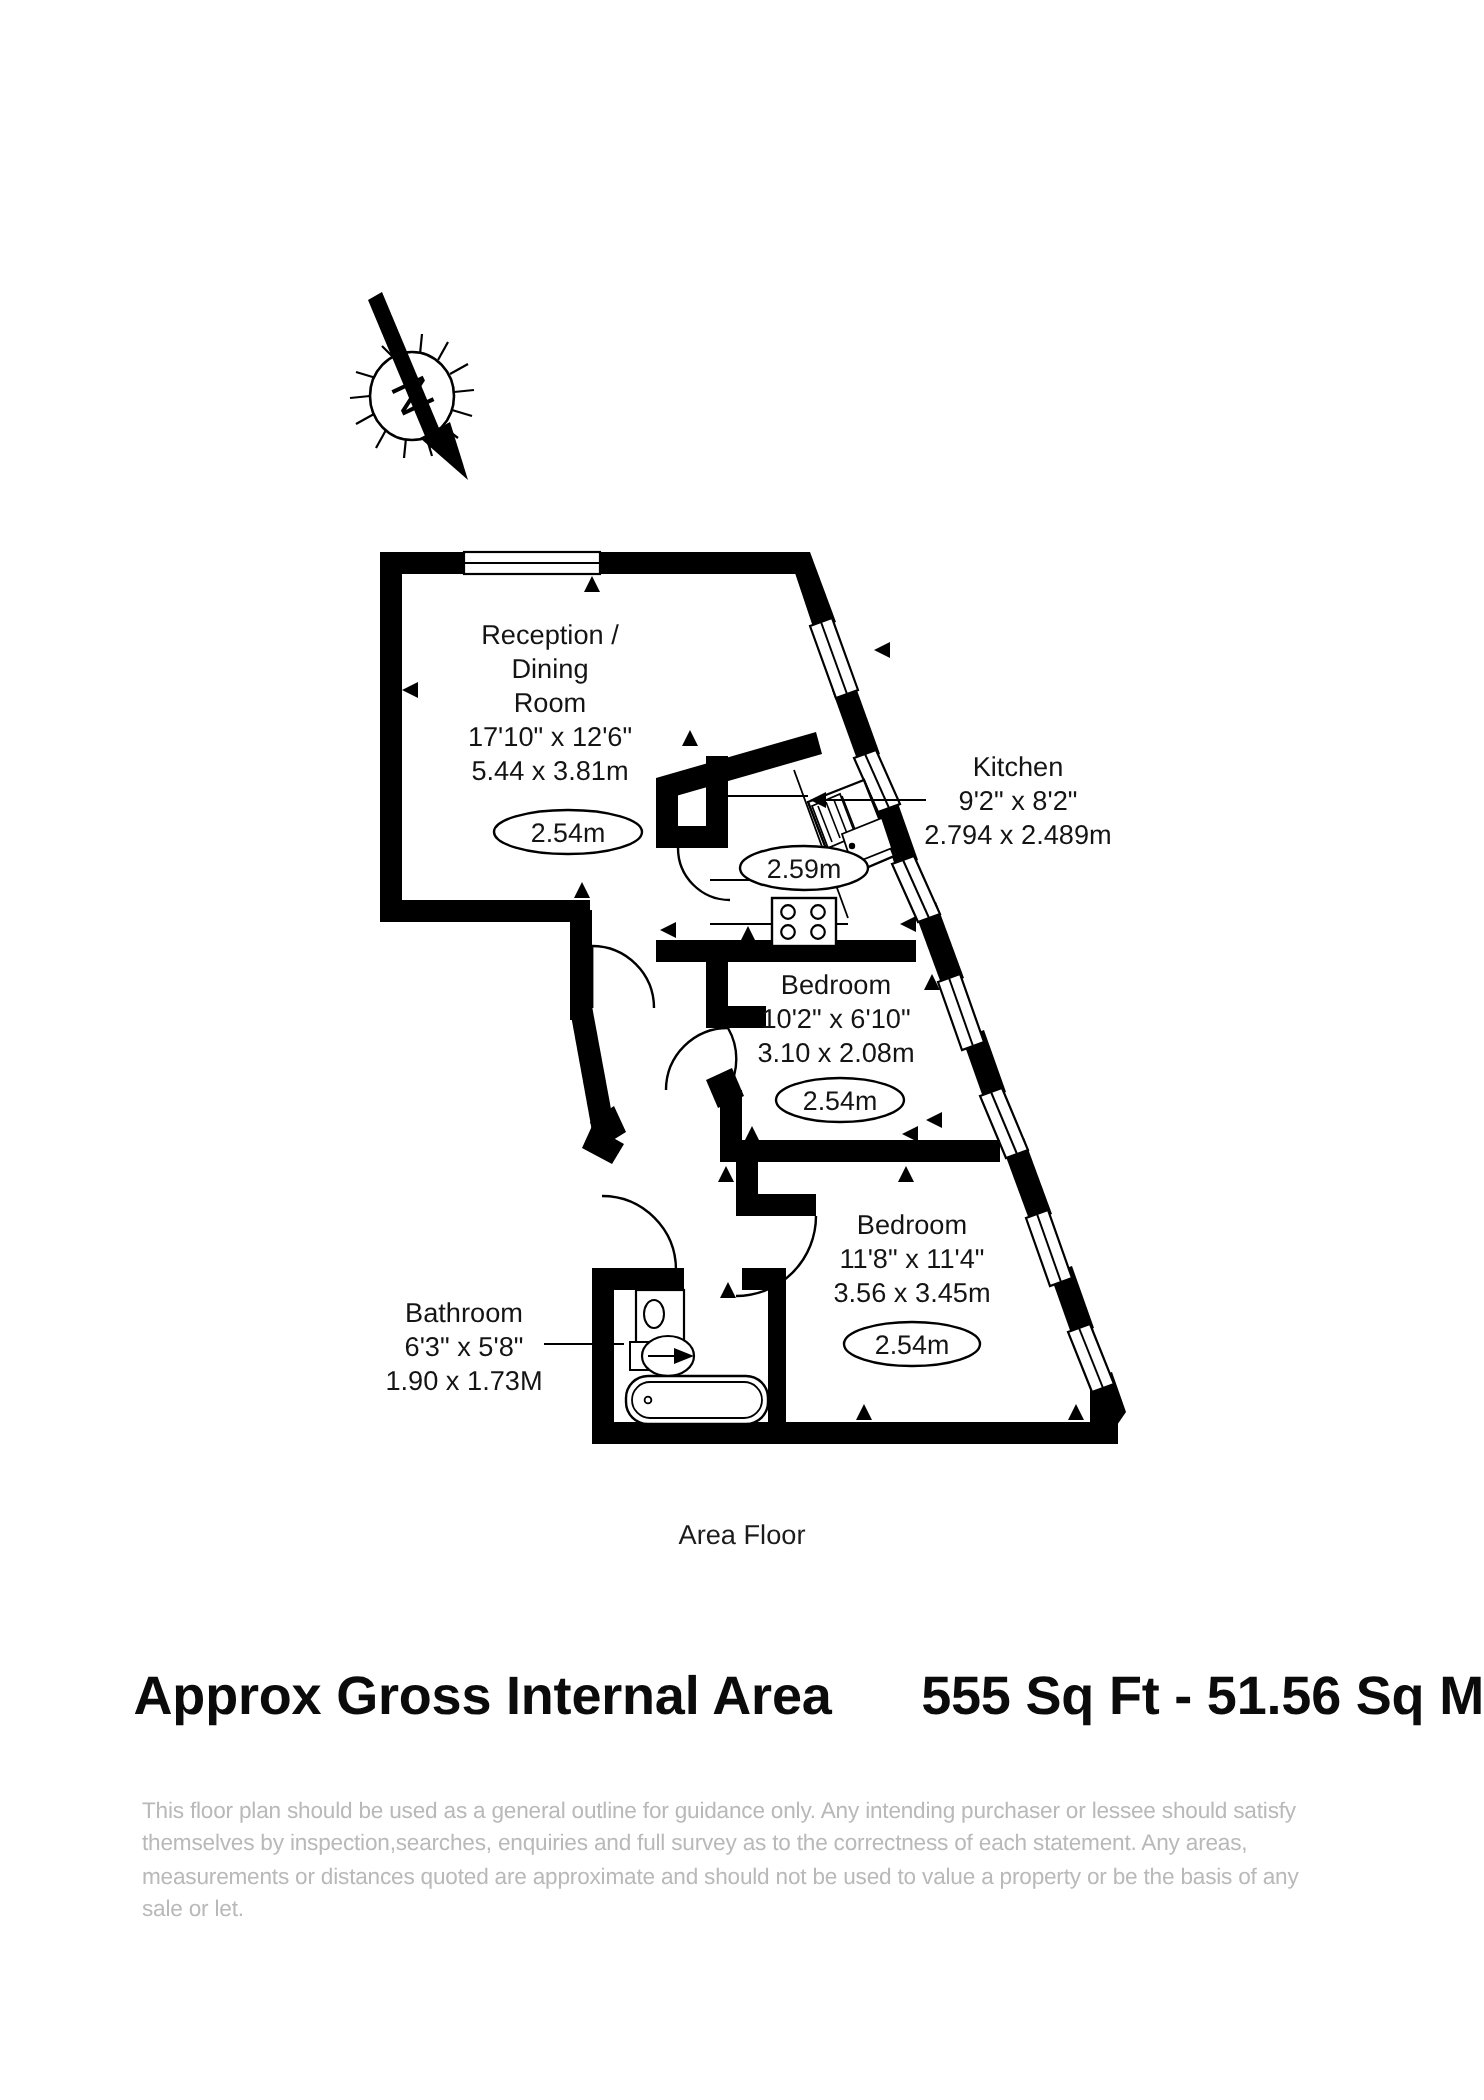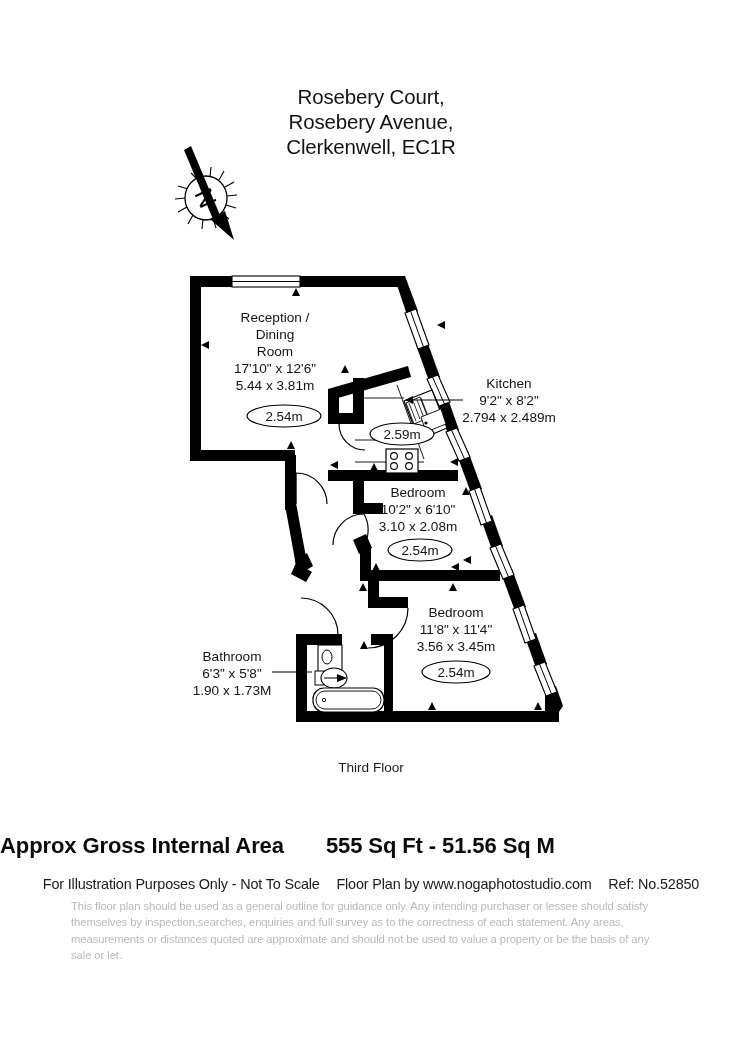--- a/index.html
+++ b/index.html
@@ -72,22 +72,22 @@
     text-align: center;
     font-size: 13.6px;
     color: #1c1c1c;
   }
   
   .area-line {
     position: absolute;
     top: 833px;
     left: 0;
     width: 742px;
-    text-align: left;
-    font-size: 22px;
+    text-align: right;
+    font-size: 27px;
     font-weight: 700;
     color: #0b0b0b;
     letter-spacing: -0.1px;
   }
   .area-line .gap {
     display: inline-block;
     width: 30px;
   }
   .illus-line {
     position: absolute;
@@ -113,25 +113,20 @@
     line-height: 1.44;
     color: #b9b9b9;
     letter-spacing: -0.1px;
   }
 </style>
 </head>
 <body>
 
 <div class="page">
 
-  <div class="title-block">
-    <span class="tline">Rosebery Court,</span>
-    <span class="tline">Rosebery Avenue,</span>
-    <span class="tline">Clerkenwell, EC1R</span>
-  </div>
 
   <svg class="compass" viewBox="0 0 100 110">
     <g stroke="#000" stroke-width="1.1" fill="none">
       <line x1="40" y1="38" x2="33" y2="31"></line>
       <line x1="30" y1="47" x2="20" y2="44"></line>
       <line x1="27" y1="56" x2="17" y2="57"></line>
       <line x1="29" y1="65" x2="20" y2="70"></line>
       <line x1="35" y1="73" x2="30" y2="82"></line>
       <line x1="45" y1="77" x2="44" y2="87"></line>
       <line x1="55" y1="76" x2="58" y2="86"></line>
@@ -375,31 +370,24 @@
 
     <g>
       <text class="room-label" x="232" y="661">Bathroom</text>
       <text class="room-label" x="232" y="678">6'3" x 5'8"</text>
       <text class="room-label" x="232" y="695">1.90 x 1.73M</text>
       <line x1="272" y1="672" x2="312" y2="672" stroke="#000" stroke-width="1.1"></line>
     </g>
 
   </svg>
 
-  <div class="floor-name">Third Floor</div>
+  <div class="floor-name">Area Floor</div>
 
   <div class="area-line">
     <span>Approx Gross Internal Area</span>
     <span class="gap"></span>
     <span>555 Sq Ft  -  51.56 Sq M</span>
   </div>
 
-  <div class="illus-line">
-    <span>For Illustration Purposes Only - Not To Scale</span>
-    <span class="sp"></span>
-    <span>Floor Plan by www.nogaphotostudio.com</span>
-    <span class="sp"></span>
-    <span>Ref: No.52850</span>
-  </div>
 
   <div class="disclaimer">This floor plan should be used as a general outline for guidance only. Any intending purchaser or lessee should satisfy themselves by inspection,searches, enquiries and full survey as to the correctness of each statement. Any areas, measurements or distances quoted are approximate and should not be used to value a property or be the basis of any sale or let.</div>
 
 </div>
 
 </body></html>

